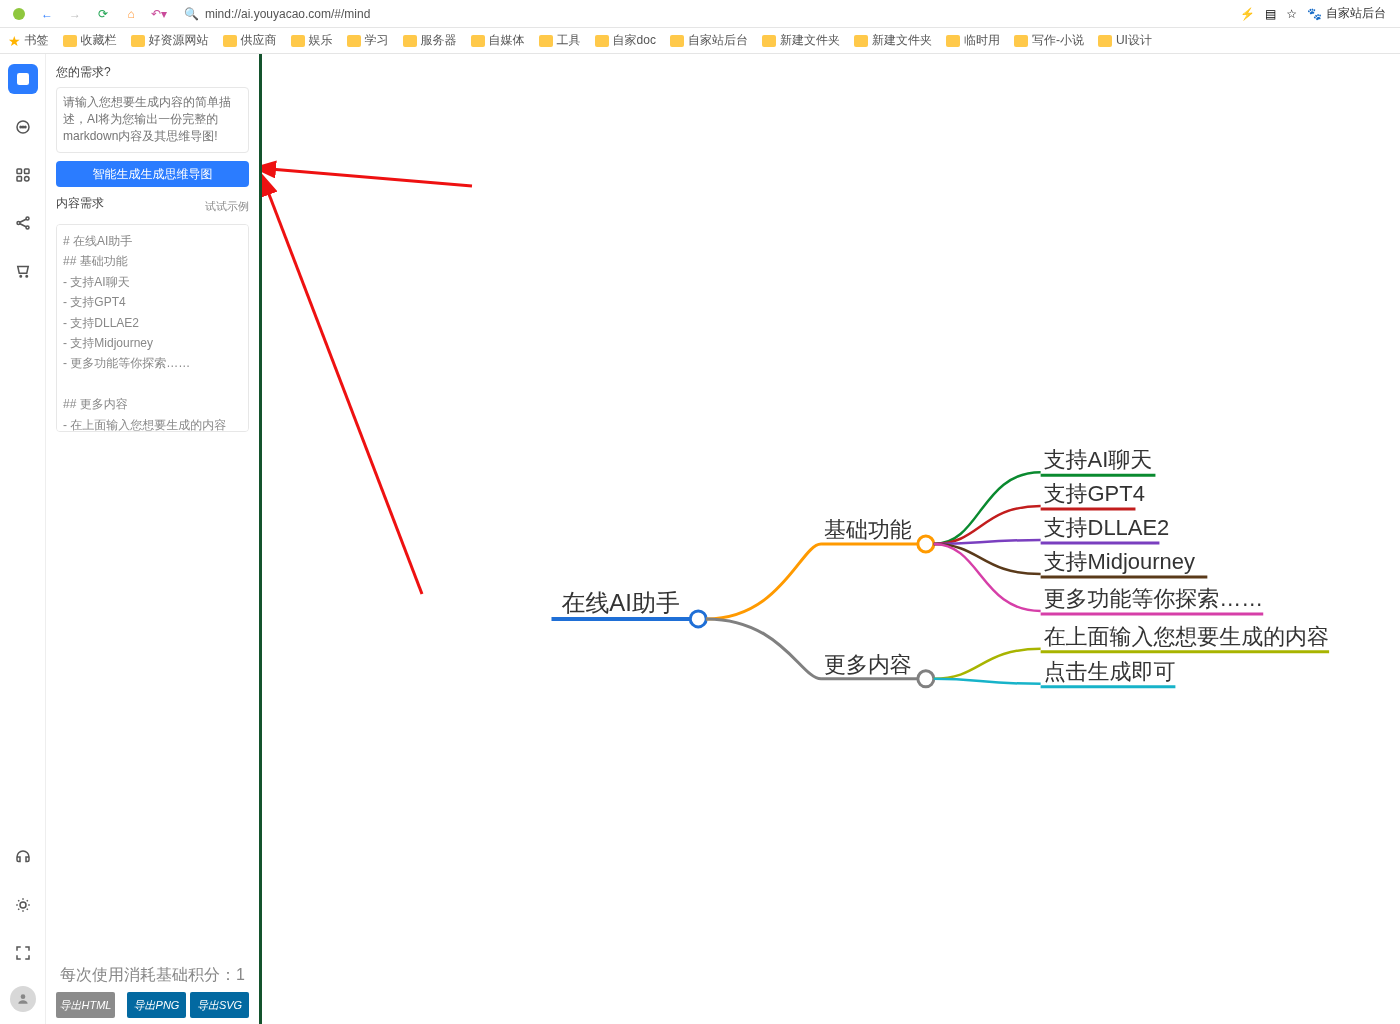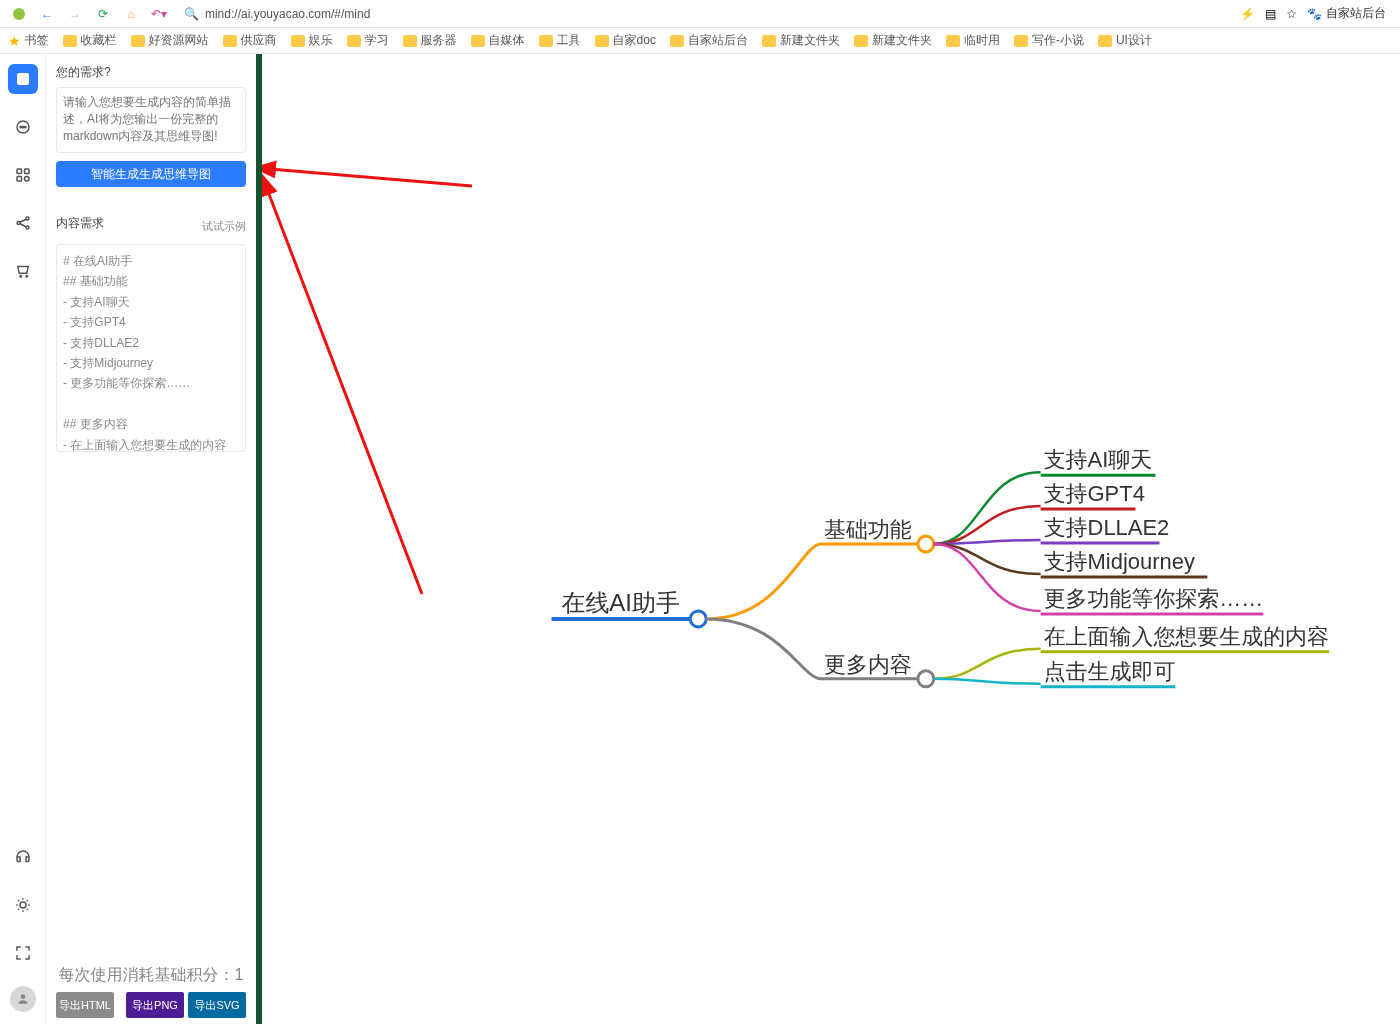--- a/index.html
+++ b/index.html
@@ -20,35 +20,35 @@
 .star-ico { color: #ffb400; font-size: 14px; }
 
 
 .app { display: flex; height: calc(100vh - 54px); }
 .rail { width: 46px; border-right: 1px solid #eee; display: flex; flex-direction: column; align-items: center; padding-top: 10px; gap: 18px; }
 .rail .item { width: 30px; height: 30px; display: flex; align-items: center; justify-content: center; border-radius: 6px; cursor: pointer; color: #555; }
 .rail .item.active { background: #2b7cff; color: #fff; }
 .rail-bottom { margin-top: auto; display: flex; flex-direction: column; gap: 18px; padding-bottom: 12px; align-items: center; }
 .avatar { width: 26px; height: 26px; border-radius: 50%; background: #d8d8d8; display: flex; align-items: center; justify-content: center; color: #888; }
 
-.sidebar { width: 216px; border-right: 6px solid #14532d; display: flex; flex-direction: column; padding: 10px 10px 6px; justify-content: center; }
+.sidebar { width: 216px; border-right: 3px solid #14532d; display: flex; flex-direction: column; padding: 10px 10px 6px; justify-content: center; }
 .sidebar label { font-size: 12px; color: #444; margin-bottom: 6px; display: block; }
 .ta { width: 100%; border: 1px solid #e7e7e7; border-radius: 4px; padding: 6px; font-size: 12px; color: #888; resize: none; font-family: inherit; }
 .ta1 { height: 66px; }
 .btn-primary { width: 100%; height: 26px; background: #2b7cff; color: #fff; border: none; border-radius: 4px; font-size: 12px; cursor: pointer; margin: 8px 0; }
-.row-hdr { display: flex; justify-content: space-between; align-items: center; margin-bottom: 6px; margin-top: 20px; }
+.row-hdr { display: flex; justify-content: space-between; align-items: center; margin-bottom: 6px; }
 .row-hdr .link { color: #888; font-size: 11px; cursor: pointer; }
 .ta2 { height: 208px; color: #888; line-height: 1.7; }
 
 .sidebar-footer { margin-top: auto; }
 .credits { text-align: center; font-size: 16px; color: #888; padding: 6px 0; }
 .export-row { display: flex; gap: 4px; }
-.export-row button { flex: 1; height: 26px; border: none; color: #fff; font-size: 11px; cursor: pointer; border-radius: 2px; }
+.export-row button { flex: 1; height: 26px; border: none; color: #fff; font-size: 11px; cursor: pointer; border-radius: 2px; font-style: italic; }
 .b-html { background: #8b8b8b; }
-.b-png { background: #4c1d95; margin-left: 8px; }
+.b-png { background: #0369a1; margin-left: 8px; }
 .b-svg { background: #0369a1; }
 
 .main { flex: 1; position: relative; overflow: hidden; }
 .main h1 { font-size: 20px; font-weight: 600; padding: 14px 20px; }
 .canvas { position: absolute; inset: 0; top: 50px; }
 .canvas svg { width: 100%; height: 100%; }
 
 
 .arrow { position: absolute; pointer-events: none; }
 .arrow svg { overflow: visible; }

